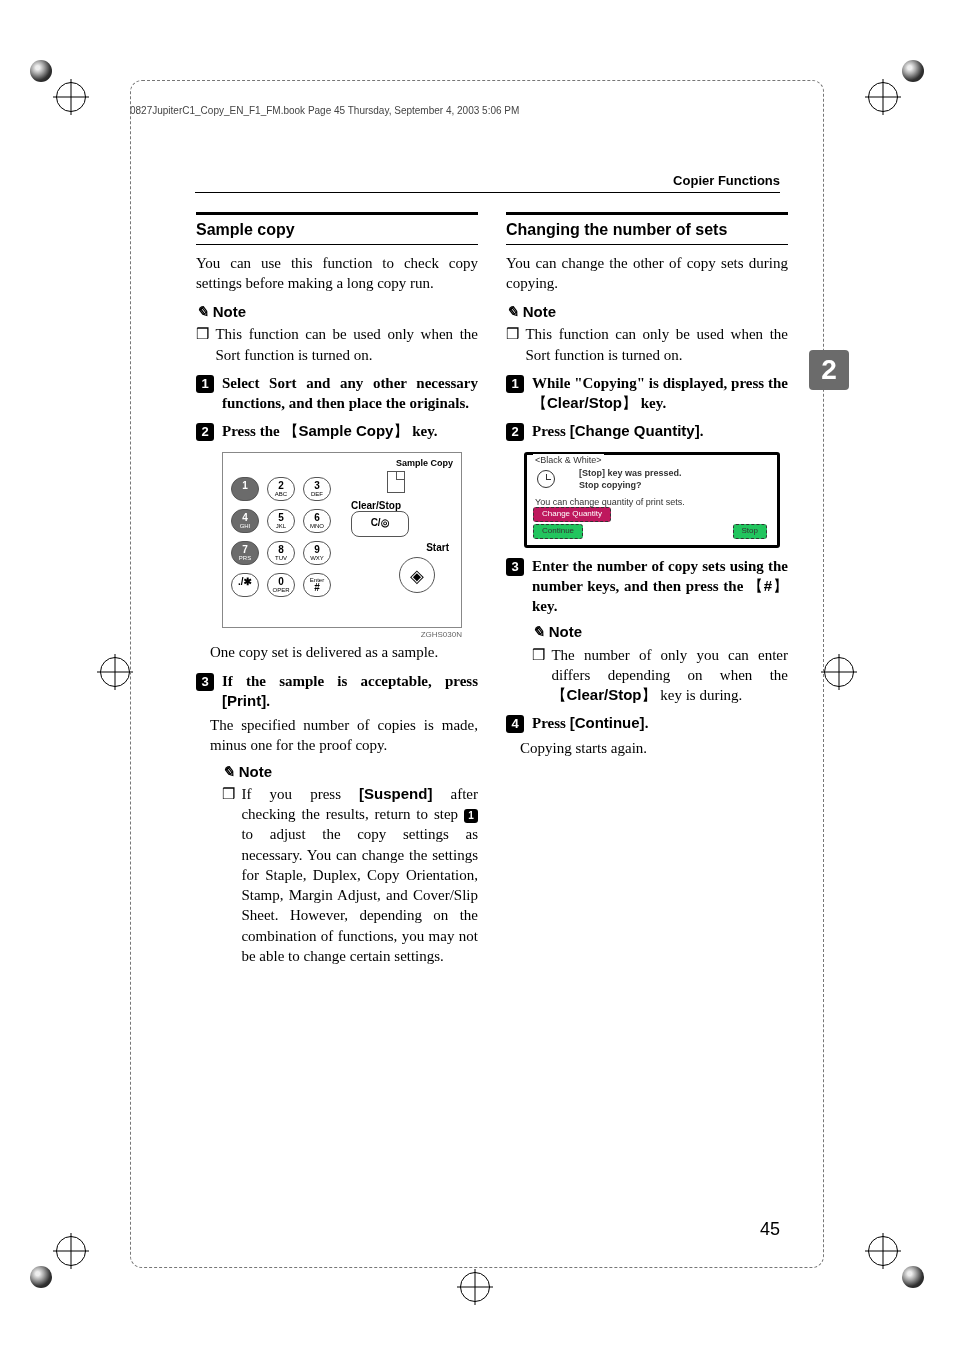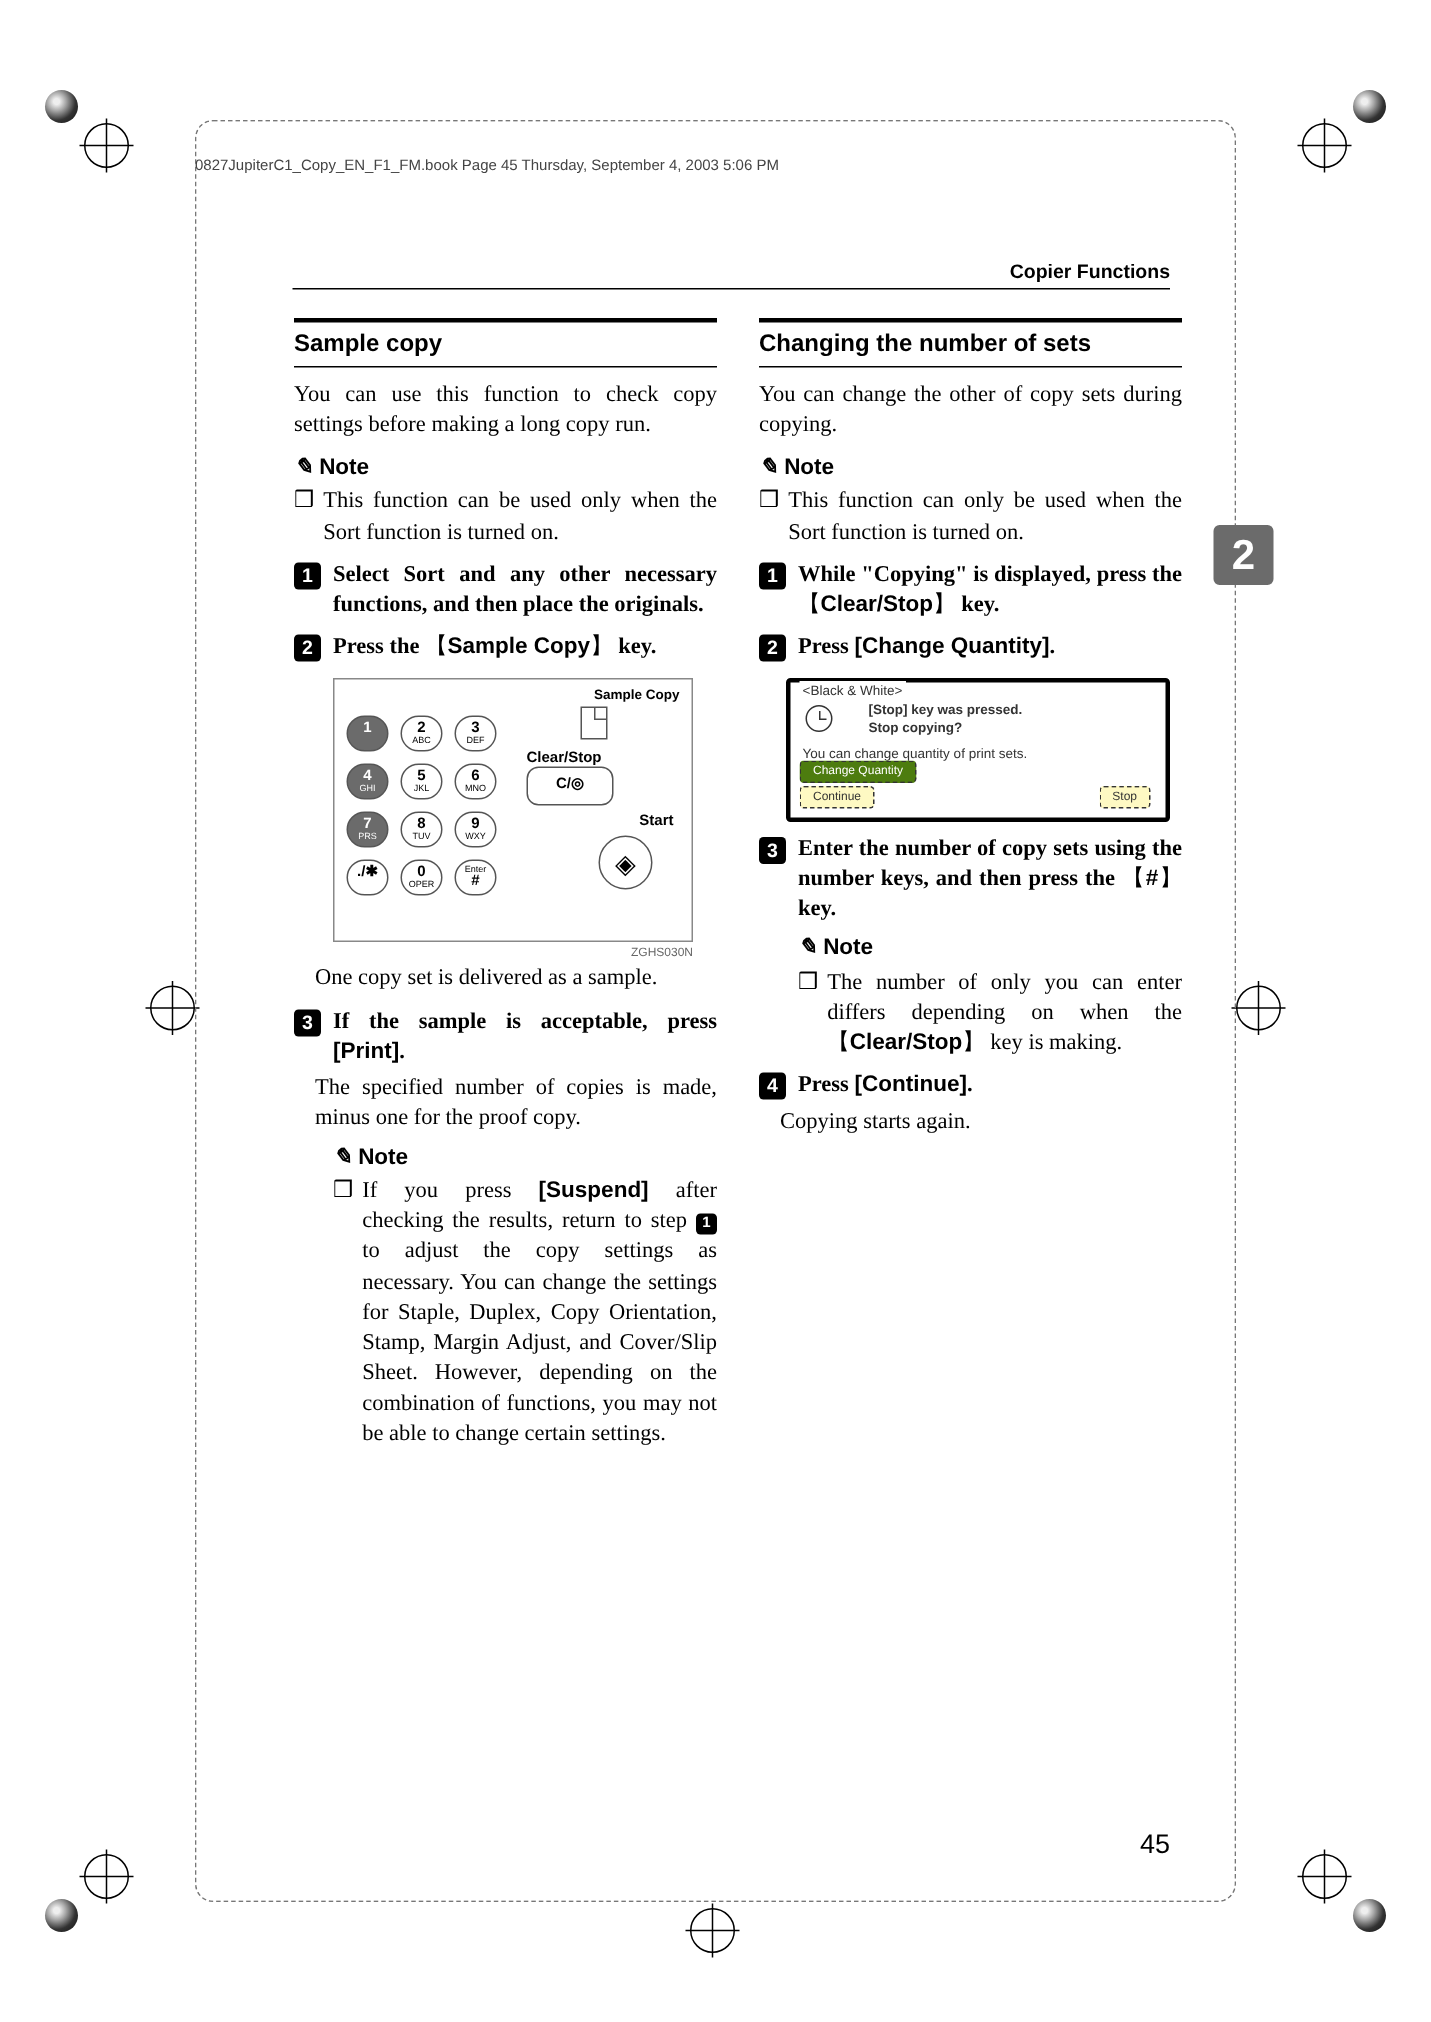--- a/index.html
+++ b/index.html
@@ -199,23 +199,23 @@
     background: #fff;
   }
   .lcd .tab { position:absolute; top:-1px; left:6px; font-size:9px; background:#fff; padding:0 2px; }
   .lcd .msgrow { display:flex; gap:24px; align-items:center; margin:8px 0 0 4px;font-weight:bold; }
   .clock { width:18px; height:18px; border:1px solid #333; border-radius:50%; position:relative; }
   .clock::before { content:""; position:absolute; left:50%; top:3px; width:1px; height:6px; background:#333; }
   .clock::after  { content:""; position:absolute; left:50%; top:50%; width:5px; height:1px; background:#333; }
   .lcd .btns { position:absolute; bottom:6px; left:6px; right:6px; }
   .lcd .sbtn {
     display:inline-block; border:1px dashed #333; border-radius:3px;
-    font-size:8px; padding:1px 8px; margin:2px 4px 0 0; background:#fef9c3;
-  }
-  .lcd .sbtn.hot { background:#4d7c0f; color:#fff; }
+    font-size:8px; padding:1px 8px; margin:2px 4px 0 0; background:#22c55e;
+  }
+  .lcd .sbtn.hot { background:#be185d; color:#fff; }
   .lcd .stop { float:right; }
 
   .page-num {
     position: absolute;
     right: 174px; bottom: 108px;
     font-family: Arial, sans-serif; font-size: 18px;
   }
 </style>
 </head>
 <body>
@@ -376,21 +376,21 @@
     <div class="stepnum">3</div>
     <div class="txt">
       <span>Enter the number of copy sets using the number keys, and then press the </span><span class="keycap">#</span><span> key.</span>
     </div>
   </div>
 
   <div class="note-head pencil" style="margin-left:26px;"><span>Note</span></div>
   <div class="bullet" style="margin-left:26px;">
     <span class="bsym">❒</span>
     <span>
-      <span>The number of only you can enter differs depending on when the </span><span class="keycap">Clear/Stop</span><span> key is making.</span>
+      <span>The number of only you can enter differs depending on when the </span><span class="keycap">Clear/Stop</span><span> key is during.</span>
     </span>
   </div>
 
   <div class="step">
     <div class="stepnum">4</div>
     <div class="txt">
       <span>Press </span><span class="softkey">[Continue]</span><span>.</span>
     </div>
   </div>
 

